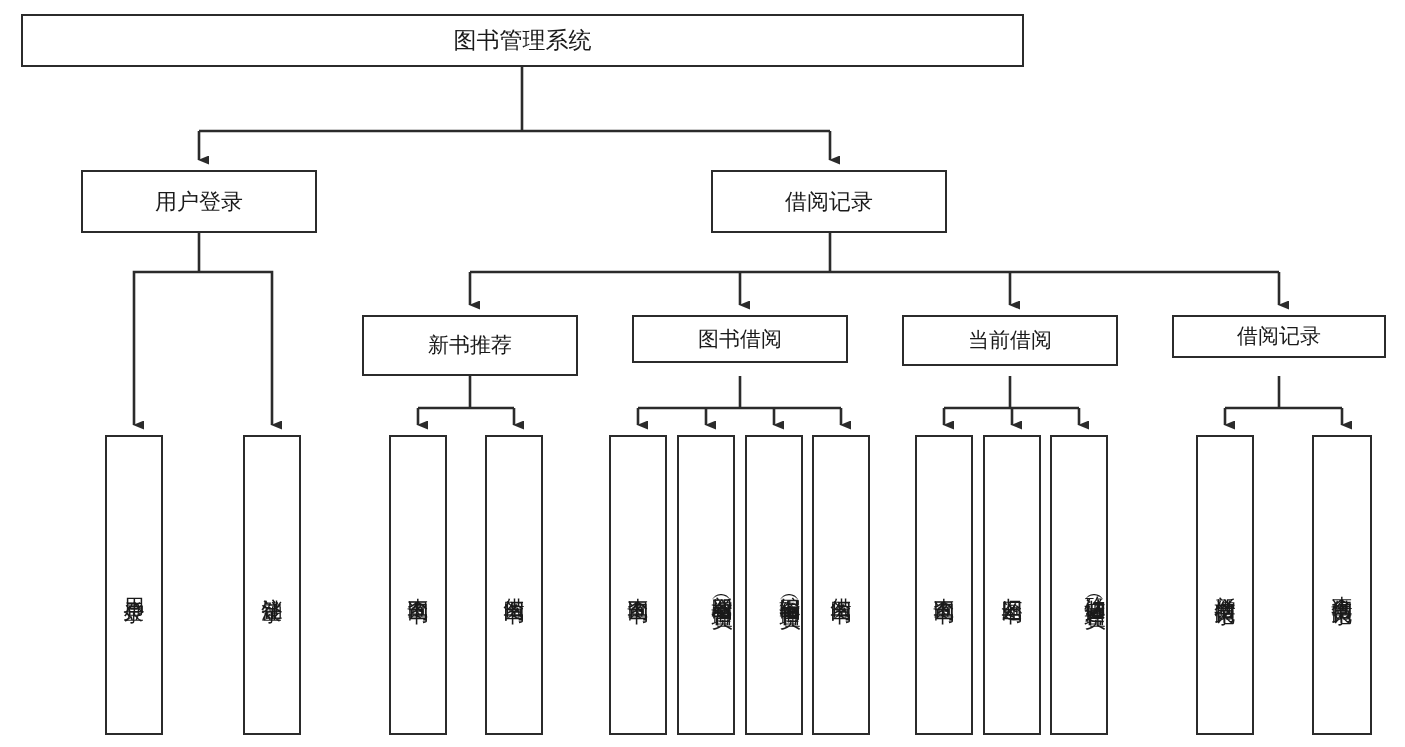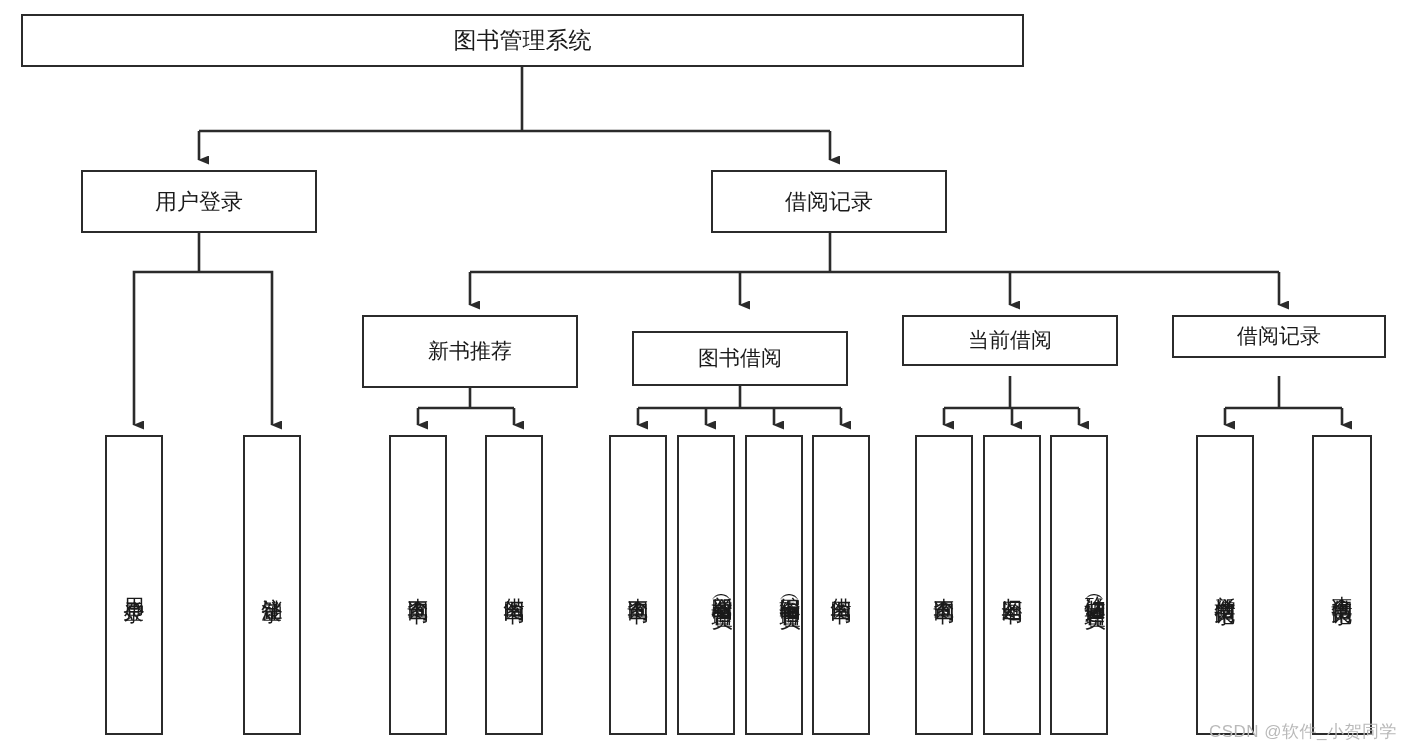--- a/index.html
+++ b/index.html
@@ -124,24 +124,24 @@
     <span class="txt">图书管理系统</span>
   </div>
 
   <div class="node level2" id="node-user-login" style="left: 81px; top: 170px; width: 236px; height: 63px;">
     <span class="txt">用户登录</span>
   </div>
   <div class="node level2" id="node-book-manage" style="left: 711px; top: 170px; width: 236px; height: 63px;">
     <span class="txt">借阅记录</span>
   </div>
 
-  <div class="node level3" id="node-new-book-recommend" style="left: 362px; top: 315px; width: 216px; height: 73px;">
+  <div class="node level3" id="node-new-book-recommend" style="left: 362px; top: 315px; width: 216px; height: 61px;">
     <span class="txt">新书推荐</span>
   </div>
-  <div class="node level3" id="node-book-borrow" style="left: 632px; top: 315px; width: 216px; height: 55px; margin-top: 16px;">
+  <div class="node level3" id="node-book-borrow" style="left: 632px; top: 315px; width: 216px; height: 48px;">
     <span class="txt">图书借阅</span>
   </div>
   <div class="node level3" id="node-current-borrow" style="left: 902px; top: 315px; width: 216px; height: 51px;">
     <span class="txt">当前借阅</span>
   </div>
   <div class="node level3" id="node-borrow-record" style="left: 1172px; top: 315px; width: 214px; height: 43px;">
     <span class="txt">借阅记录</span>
   </div>
 
   <div id="leaf-layer">
@@ -179,15 +179,14 @@
         <span class="txt">确认归还（管理员）</span>
       </div>
       <div class="node leaf centered" id="node-leaf-add-record" style="left: 1196px; top: 435px; width: 58px; height: 300px;">
         <span class="txt">新增借阅记录</span>
       </div>
       <div class="node leaf centered" id="node-leaf-query-record" style="left: 1312px; top: 435px; width: 60px; height: 300px;">
         <span class="txt">查询借阅记录</span>
       </div>
     </div>
 
-  <div id="watermark">CSDN @软件_小贺同学</div>
 
 </div>
 
 </body></html>

